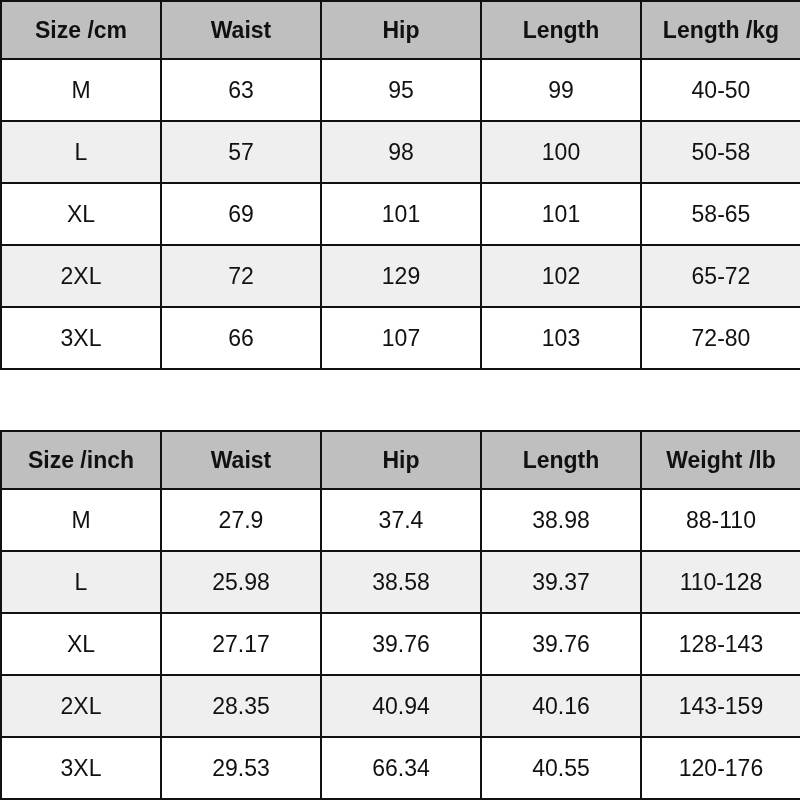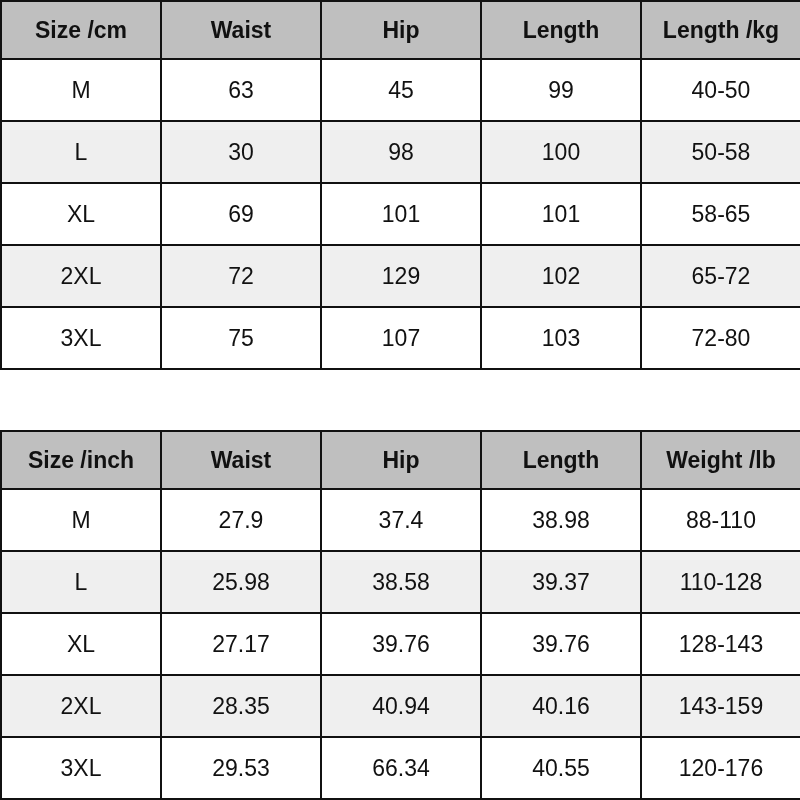--- a/index.html
+++ b/index.html
@@ -80,48 +80,48 @@
           <th>Waist</th>
           <th>Hip</th>
           <th>Length</th>
           <th>Length /kg</th>
         </tr>
       </thead>
       <tbody>
         <tr>
           <td>M</td>
           <td>63</td>
-          <td>45</td>
+          <td>95</td>
           <td>99</td>
           <td>40-50</td>
         </tr>
         <tr>
           <td>L</td>
-          <td>30</td>
+          <td>57</td>
           <td>98</td>
           <td>100</td>
           <td>50-58</td>
         </tr>
         <tr>
           <td>XL</td>
           <td>69</td>
           <td>101</td>
           <td>101</td>
           <td>58-65</td>
         </tr>
         <tr>
           <td>2XL</td>
           <td>72</td>
           <td>129</td>
           <td>102</td>
           <td>65-72</td>
         </tr>
         <tr>
           <td>3XL</td>
-          <td>75</td>
+          <td>66</td>
           <td>107</td>
           <td>103</td>
           <td>72-80</td>
         </tr>
       </tbody>
     </table>
   </div>
 
   <div class="table-block-2">
     <table class="size-table">

